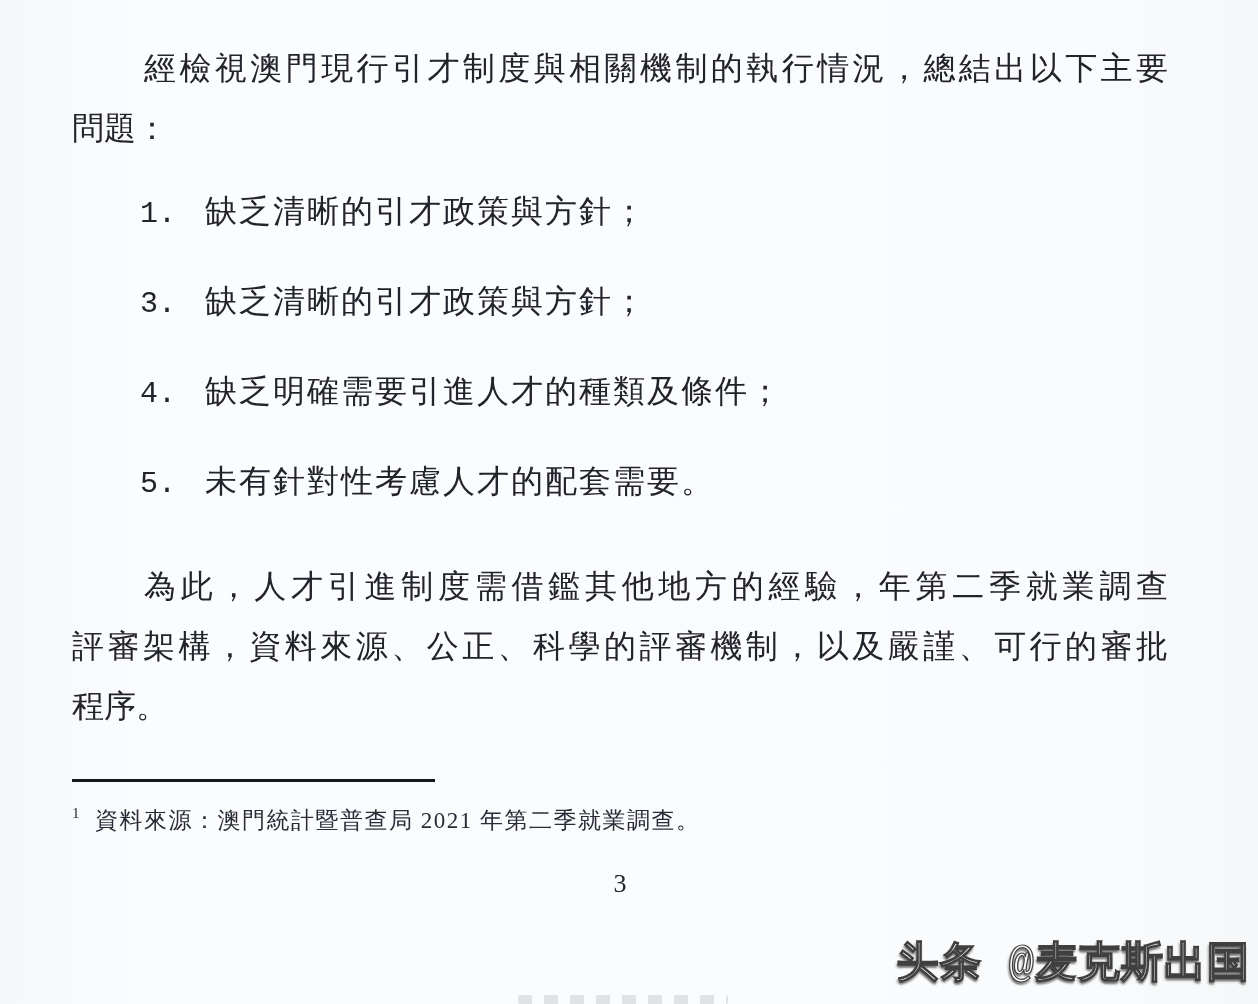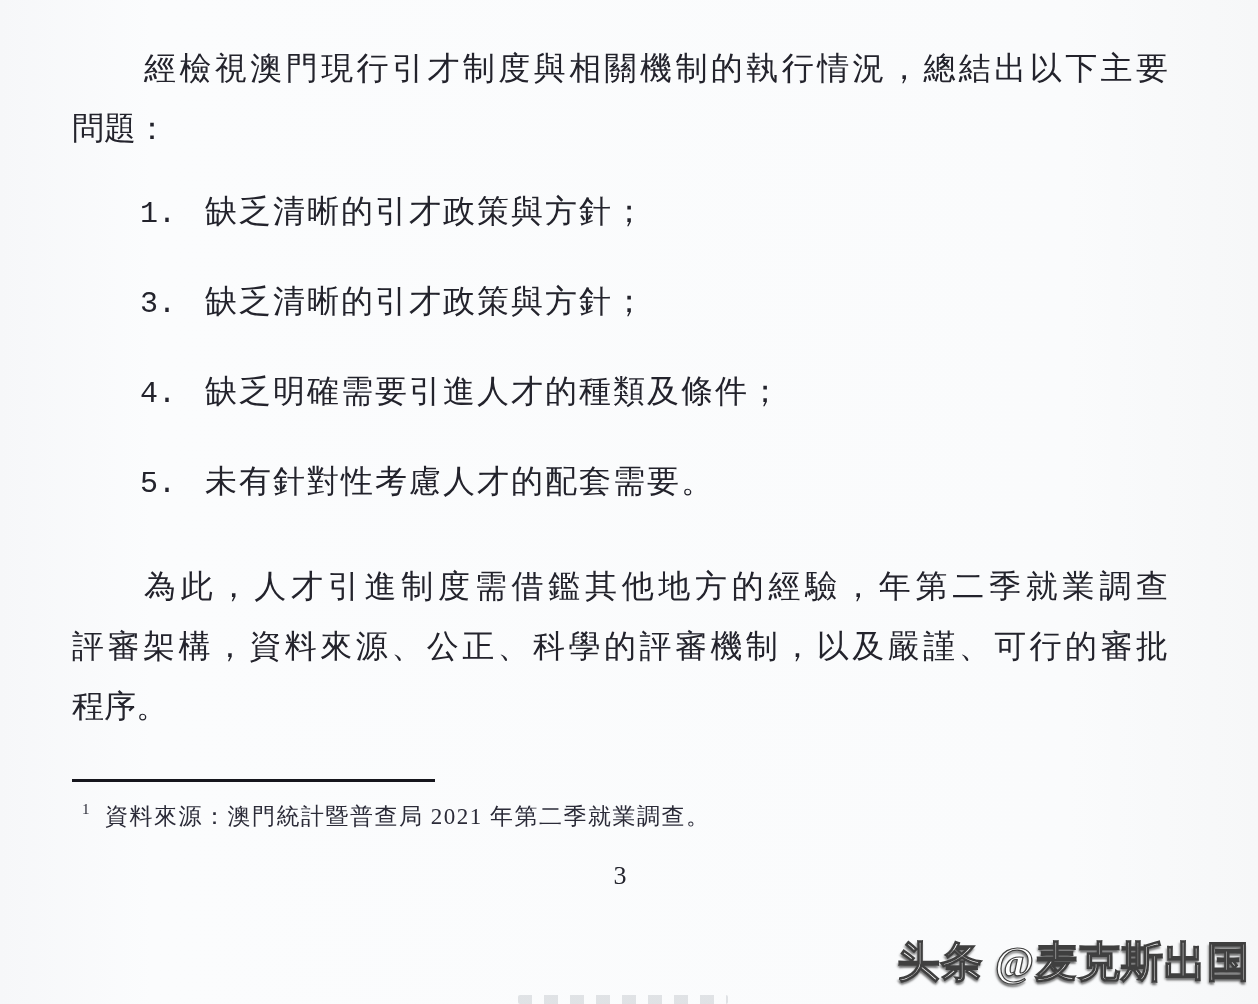--- a/index.html
+++ b/index.html
@@ -61,44 +61,43 @@
 
   .footnote-rule {
     margin-top: 43px;
     width: 363px;
     height: 3px;
     background: #16161d;
   }
   .footnote {
     margin-top: 12px;
     font-size: 23px;
-    line-height: 30px;
+    line-height: 39px;
     letter-spacing: 1.5px;
     color: #2b2b38;
-    margin-left: 10px;
   }
   .footnote .fn-marker {
     display: inline-block;
     font-size: 15px;
     vertical-align: 10px;
     margin-right: 14px;
   }
 
   .page-number {
     margin-top: 29px;
     text-align: center;
     font-size: 26px;
     color: #23232c;
   }
 
   .watermark {
     position: absolute;
     right: 8px;
     bottom: 14px;
-    font-family: Liberation Serif, serif;
+    font-family: Liberation Mono, monospace;
     font-weight: bold;
     font-size: 42px;
     letter-spacing: 1px;
     color: #ffffff;
     -webkit-text-stroke: 1.2px #3f3f3f;
     text-shadow: 0 3px 2px rgba(45,45,45,0.50), -2px 2px 2px rgba(45,45,45,0.35);
     white-space: nowrap;
   }
 
   .cutoff-artifact {

